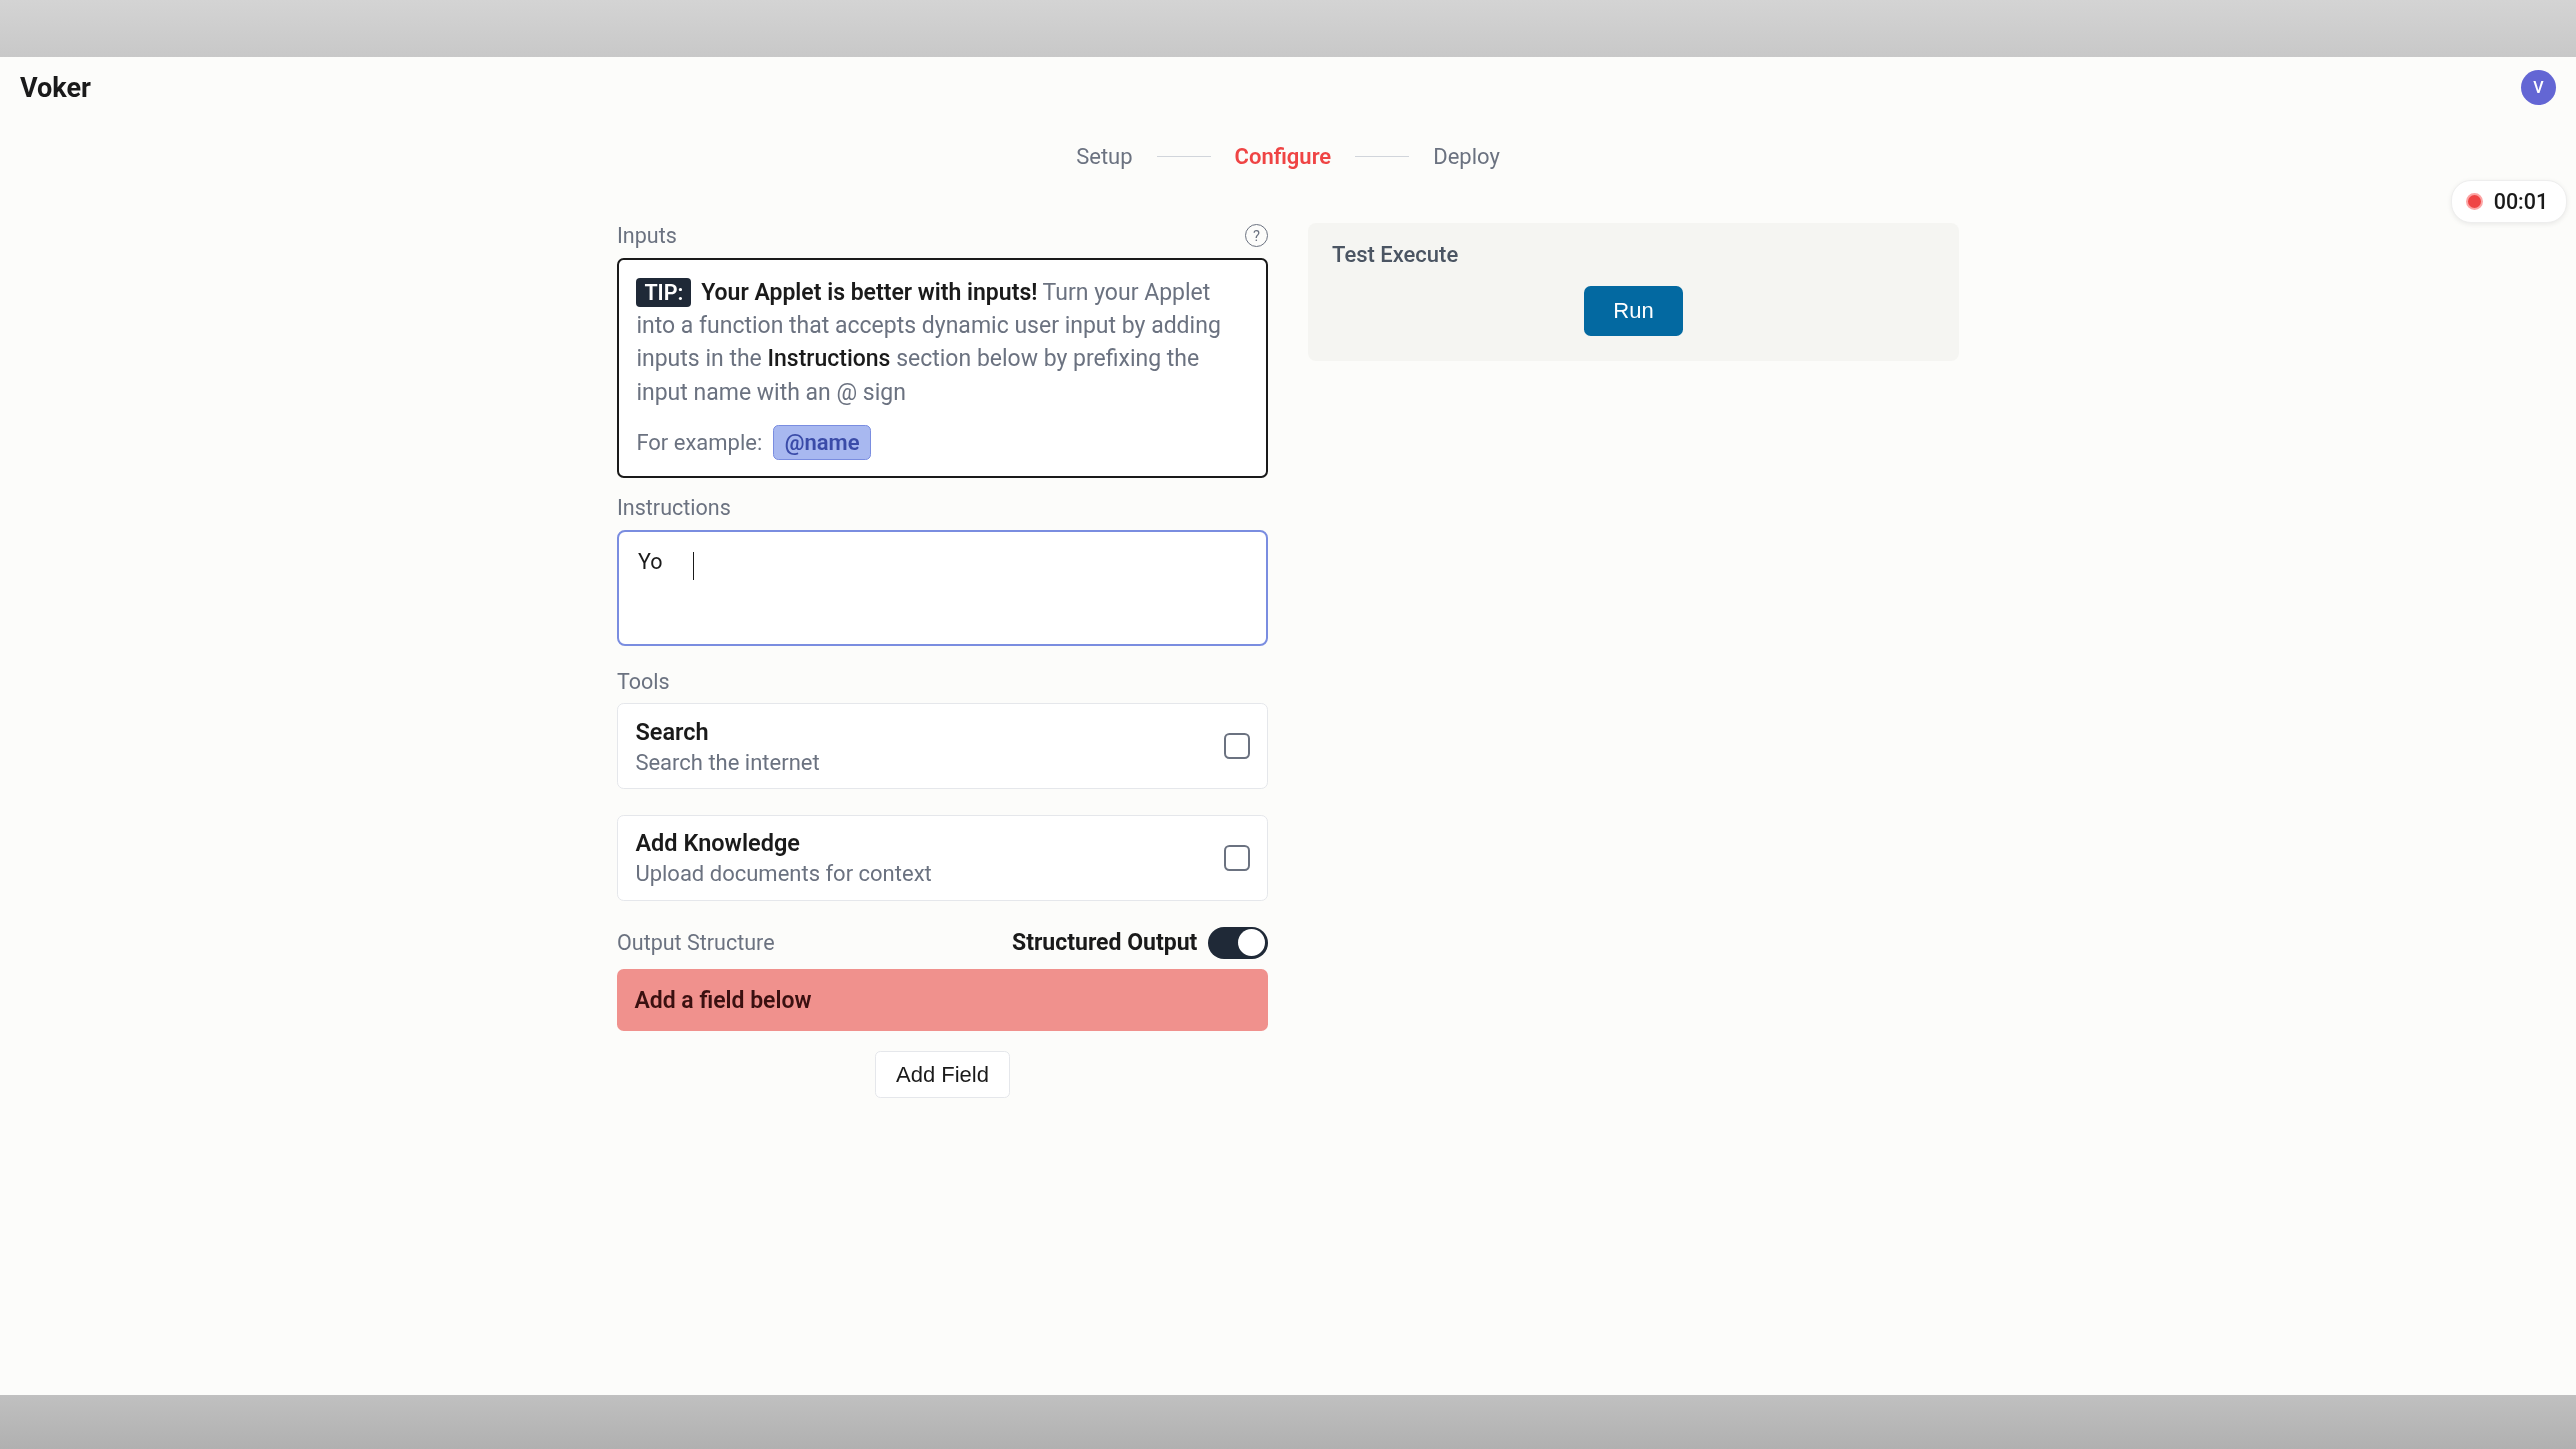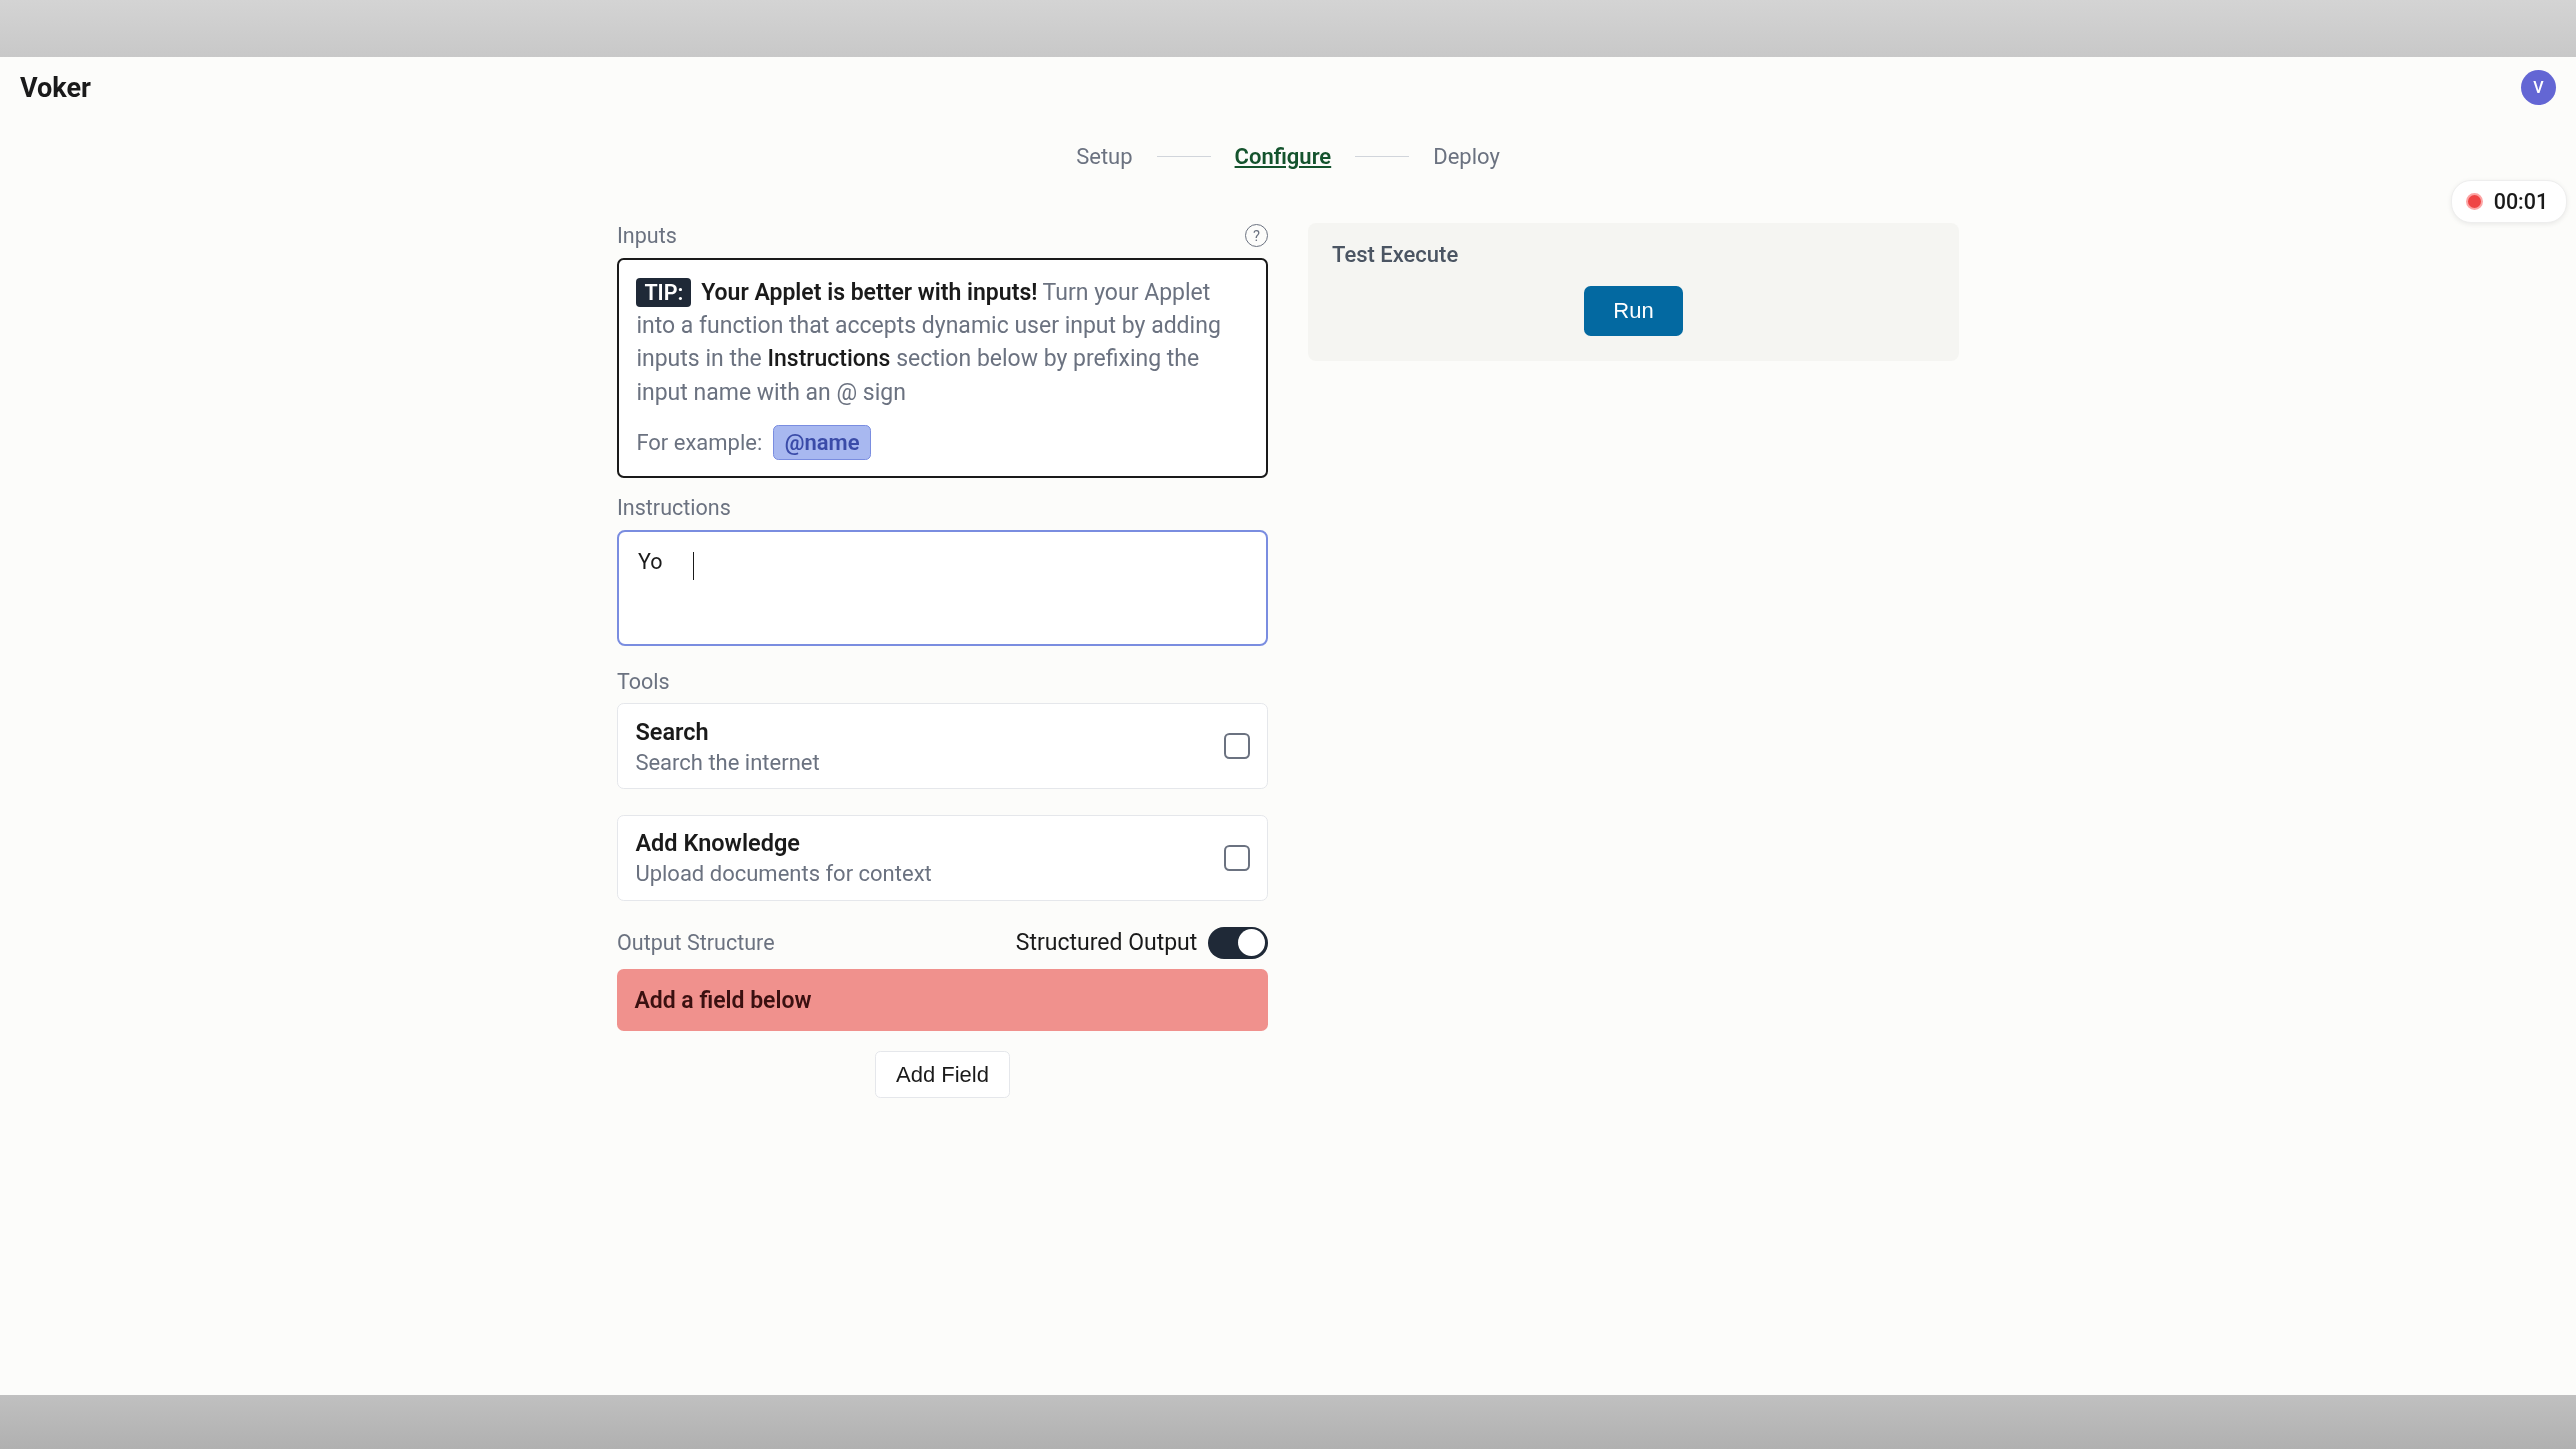--- a/index.html
+++ b/index.html
@@ -77,23 +77,22 @@
   gap: 24px;
   margin-top: 25.5px;
 }
 
 .step {
   font-size: 22px;
   color: #6b7280;
 }
 
 .step.active {
-  color: #14532d;
-  font-weight: 600;
-  text-decoration: underline;
+  color: #ef4444;
+  font-weight: 600;
 }
 
 .step-divider {
   width: 54px;
   height: 1.3px;
   background: #d1d5db;
 }
 
 .main-content {
   display: flex;
@@ -253,20 +252,21 @@
 
 .output-label {
   font-size: 21.5px;
   color: #6b7280;
 }
 
 .toggle-wrap {
   display: flex;
   align-items: center;
   gap: 10.7px;
+  font-weight: bold;
 }
 
 .toggle-label {
   font-size: 23px;
   color: #1a1a1a;
 }
 
 .toggle {
   width: 60px;
   height: 32px;

